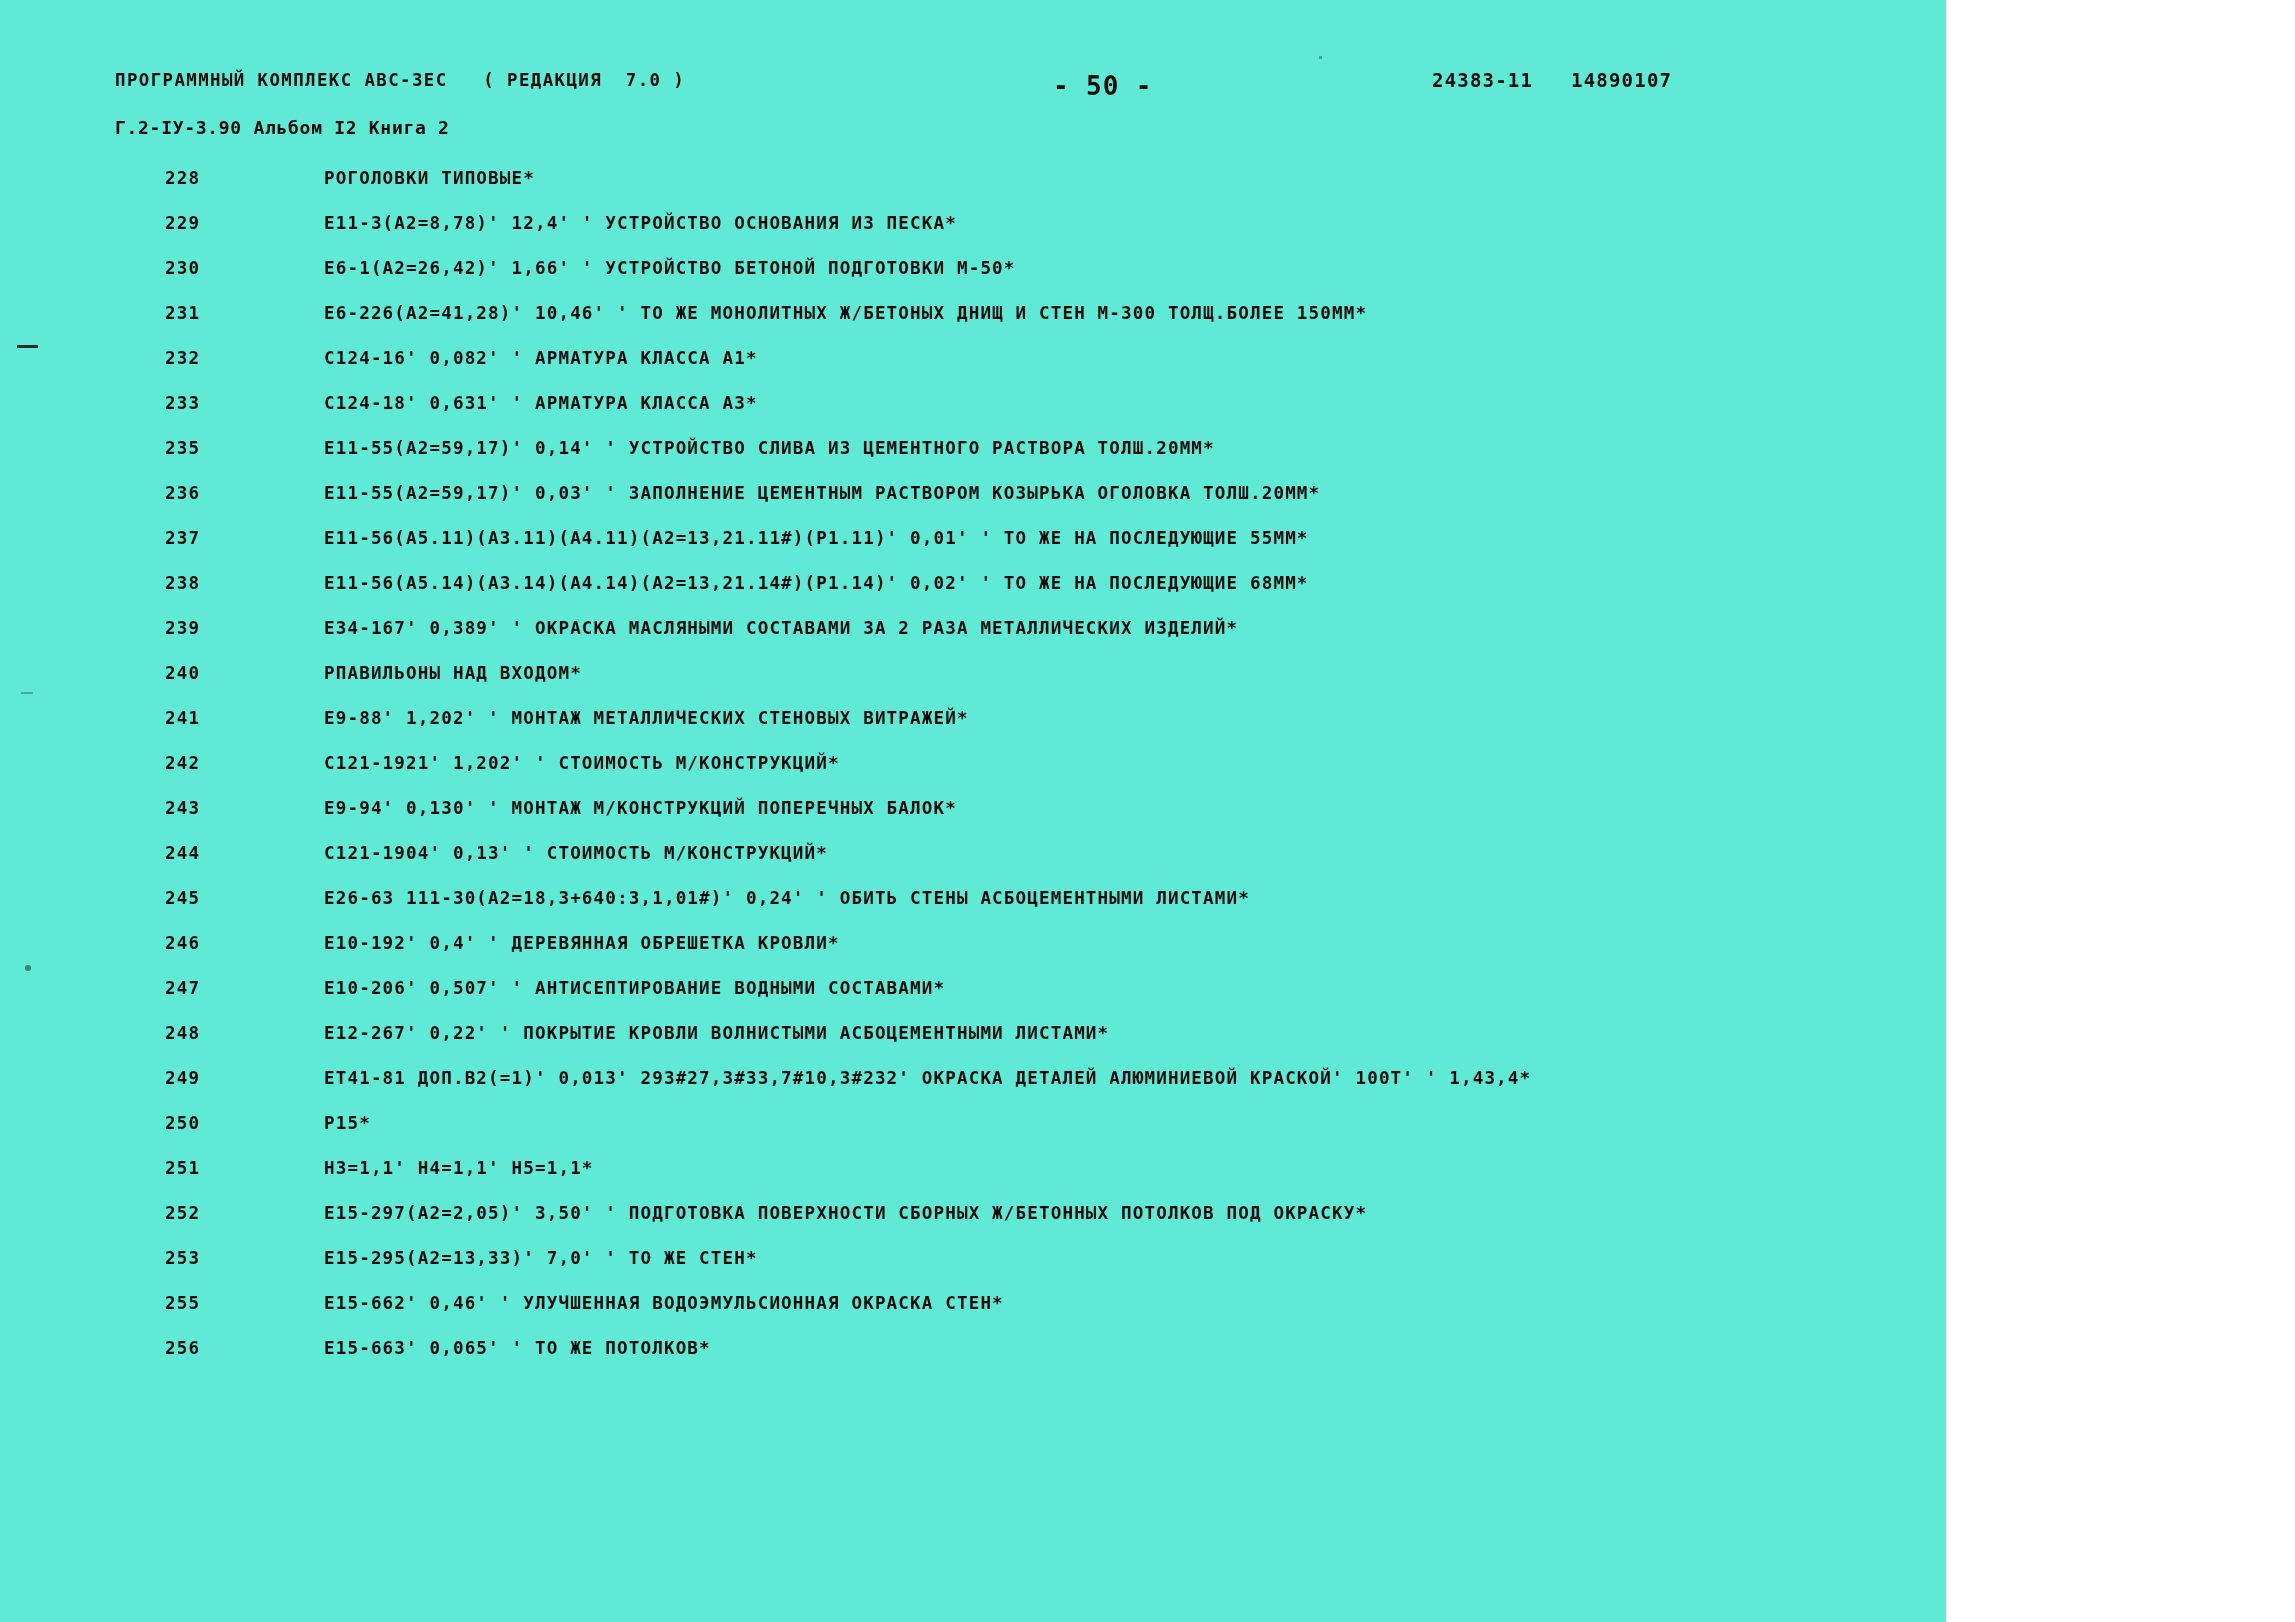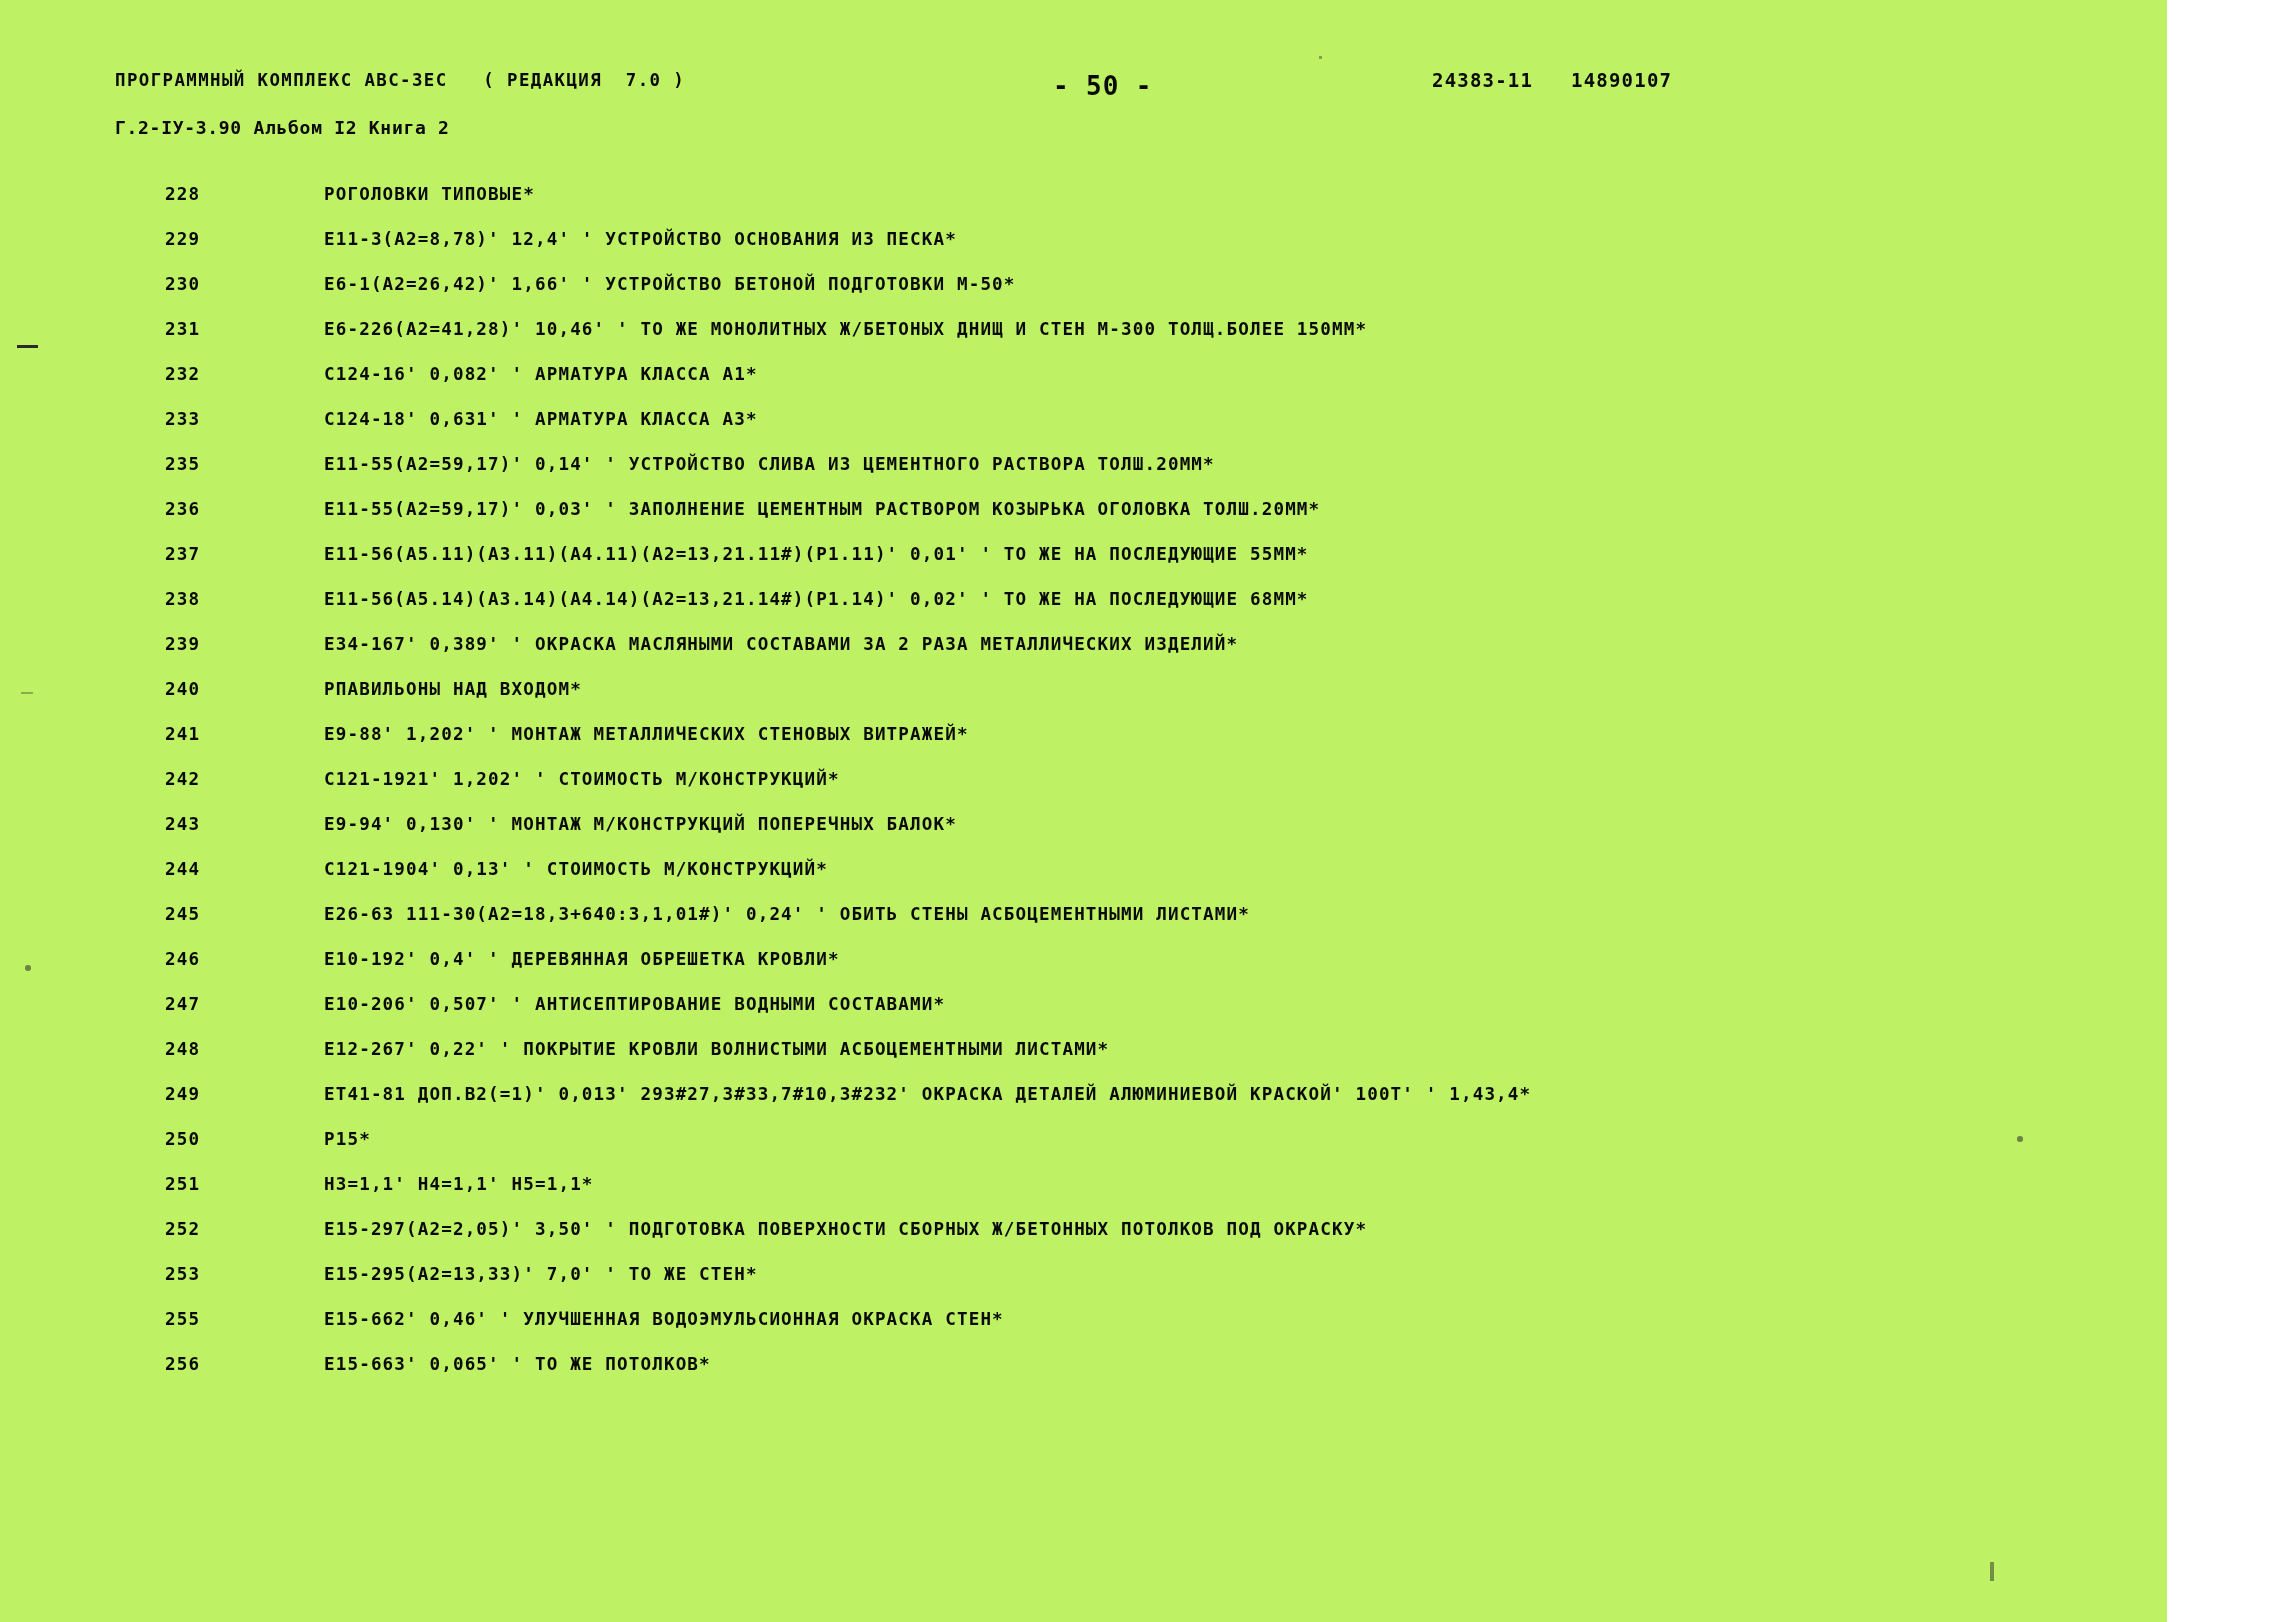--- a/index.html
+++ b/index.html
@@ -7,23 +7,23 @@
     margin: 0;
     padding: 0;
     background: #ffffff;
   }
   body {
     font-family: "DejaVu Sans Mono", "Liberation Mono", monospace;
     color: #0a0a0a;
   }
   .page {
     position: relative;
-    width: 2167px;
+    width: 1946px;
     height: 1623px;
-    background: #bef264;
+    background: #5eead4;
     overflow: hidden;
   }
 
   
   .header {
     position: absolute;
     top: 69px;
     left: 0;
     width: 2295px;
     height: 32px;
@@ -63,21 +63,21 @@
     left: 115px;
     font-size: 18px;
     letter-spacing: 0.7px;
     white-space: pre;
     font-weight: 700;
   }
 
   
   .listing {
     position: absolute;
-    top: 183px;
+    top: 167px;
     left: 0;
     width: 2295px;
   }
   .row {
     position: relative;
     height: 45px;
     white-space: pre;
   }
   .row .num {
     position: absolute;

